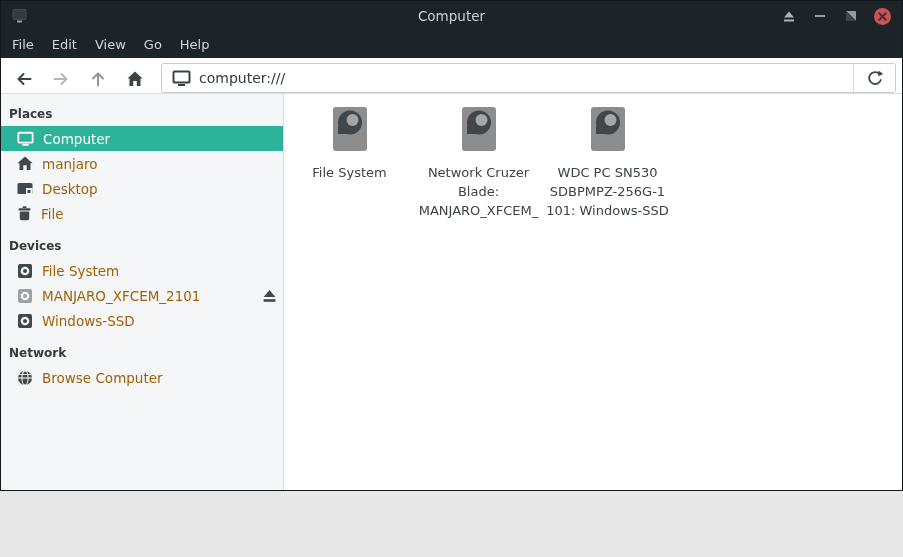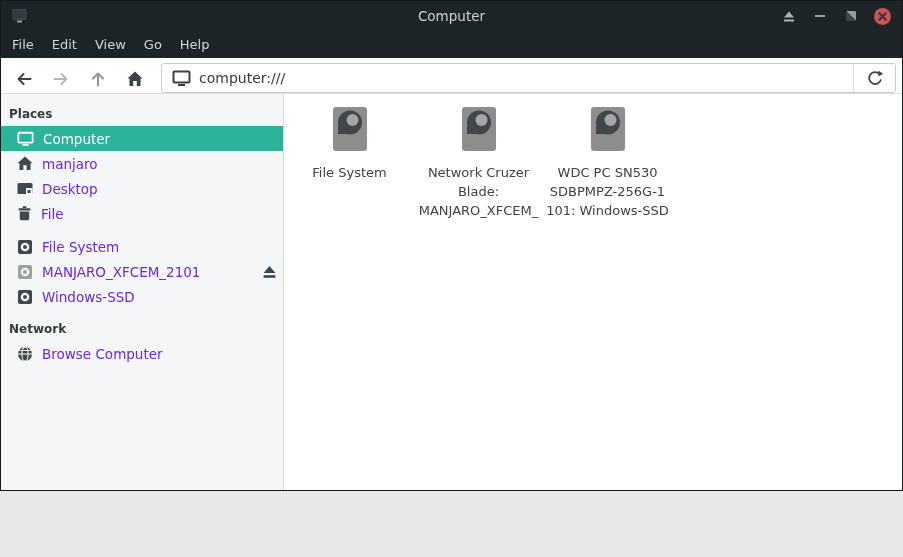--- a/index.html
+++ b/index.html
@@ -58,21 +58,21 @@
     position:absolute; top:93px; bottom:0; left:0; width:283px;
     background:#f5f6f7; border-right:1px solid #d8d9da; padding-top:8px;
   }
   .side-header {
     height:24px; display:flex; align-items:center; padding:0 8px;
     font-size:12px; font-weight:bold; color:#353a3e;
   }
   .side-section { margin-bottom:8px; }
   .side-item {
     height:25px; display:flex; align-items:center; gap:9px; padding-left:16px;
-    font-size:13.5px; color:#6d28d9; cursor:default;
+    font-size:13.5px; color:#a16207; cursor:default;
   }
   .side-item.selected { background:#2eb39b; color:#ffffff; }
   .side-item .eject-btn { margin-left:auto; margin-right:6px; display:flex; align-items:center; }
   .main {
     position:absolute; top:93px; bottom:0; left:284px; right:0;
     background:#ffffff; padding-top:11px; display:flex; align-items:flex-start;
   }
   .file-item {
     width:129px; display:flex; flex-direction:column; align-items:center; cursor:default;
   }
@@ -204,20 +204,21 @@
             <rect x="5.5" y="0.3" width="4" height="1.8" rx="0.8" fill="#41474b"></rect>
             <rect x="1.5" y="2.3" width="12" height="2.2" rx="1" fill="#41474b"></rect>
             <path d="M2.8 5.5 H12.2 V12.6 A1.6 1.6 0 0 1 10.6 14.2 H4.4 A1.6 1.6 0 0 1 2.8 12.6 Z" fill="#41474b"></path>
           </svg>
         </span>
         <span>File</span>
       </div>
     </div>
 
     <div class="side-section">
+      <div class="side-header">Devices</div>
 
       <div class="side-item">
         <span class="icon-flex">
           <svg width="16" height="16" viewBox="0 0 16 16">
             <rect x="1" y="1" width="14" height="14" rx="2" fill="#41474b"></rect>
             <circle cx="8" cy="8" r="4.3" fill="#f5f6f7"></circle>
             <circle cx="8" cy="8" r="2" fill="#41474b"></circle>
           </svg>
         </span>
         <span>File System</span>

